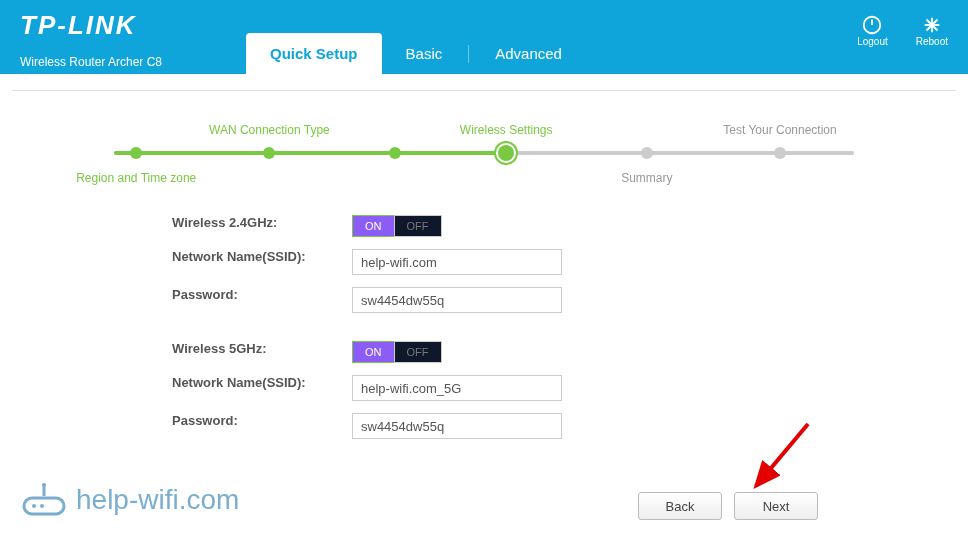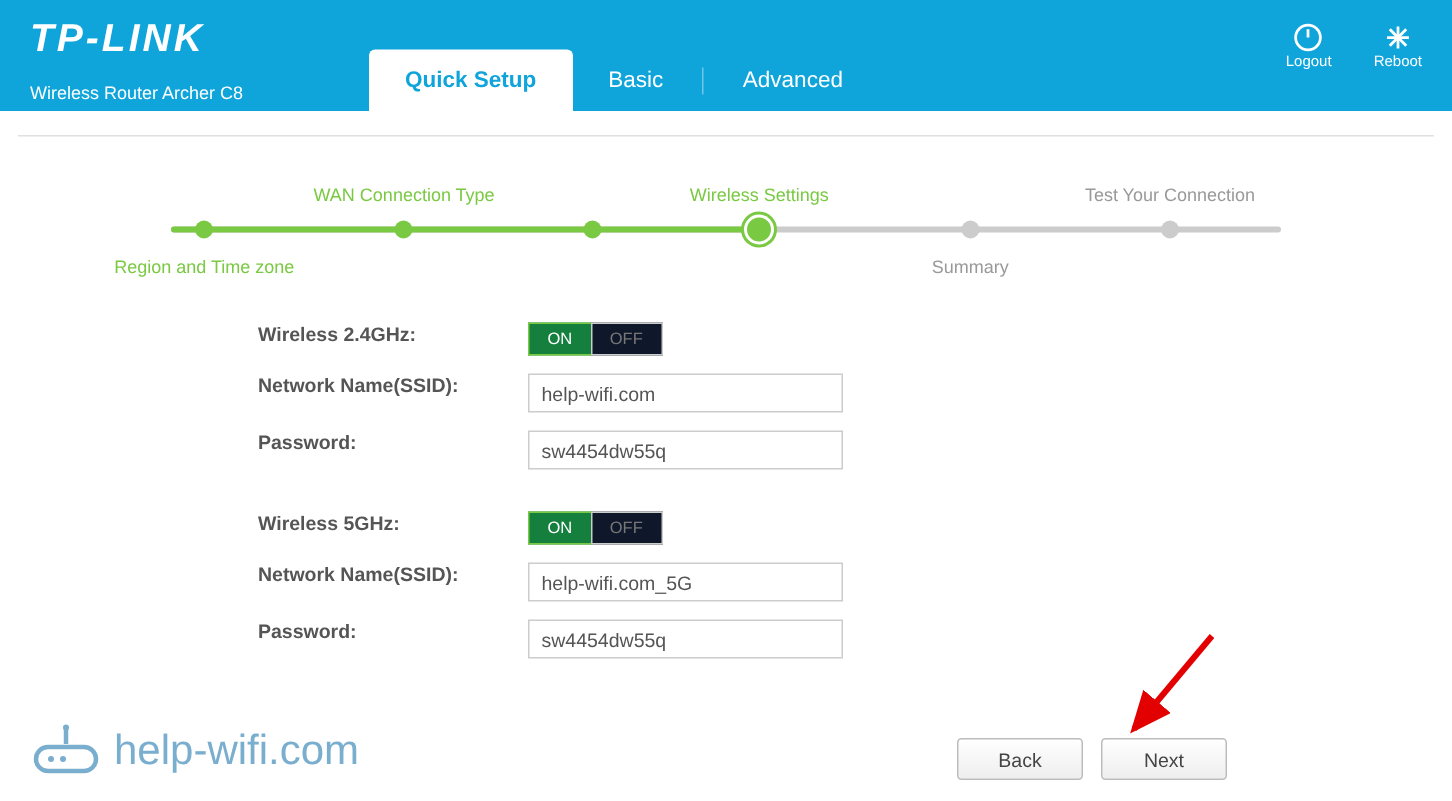--- a/index.html
+++ b/index.html
@@ -32,21 +32,21 @@
   
   .form { margin-left: 110px; }
   .form-group { margin-bottom: 28px; }
   .form-row { display: flex; margin-bottom: 12px; }
   .form-label { width: 180px; font-size: 13px; font-weight: bold; color: #555; }
   .form-input { width: 210px; height: 26px; border: 1px solid #ccc; padding: 0 8px; font-size: 13px; color: #555; }
   
   .toggle { display: flex; }
   .toggle-opt { padding: 4px 12px; font-size: 11px; border: 1px solid #ccc; cursor: pointer; color: #777; background: #0f172a; }
   .toggle-opt:first-child { border-right: none; }
-  .toggle-opt.active { background: #15803d; color: #fff; border-color: #7ac943; }
+  .toggle-opt.active { background: #8b5cf6; color: #fff; border-color: #7ac943; }
   
   .footer-buttons { position: absolute; bottom: 14px; right: 150px; display: flex; gap: 12px; align-items: flex-end; }
   .btn { width: 84px; height: 28px; border: 1px solid #bbb; background: linear-gradient(#fff,#eee); border-radius: 3px; font-size: 13px; color: #444; cursor: pointer; }
   
   .watermark { position: absolute; left: 22px; bottom: 16px; display: flex; align-items: center; gap: 10px; color: #7aaecf; font-size: 28px; }
   .watermark svg { width: 44px; height: 36px; }
   
   .arrow { position: absolute; bottom: 36px; right: 152px; }
 </style>
 </head>

